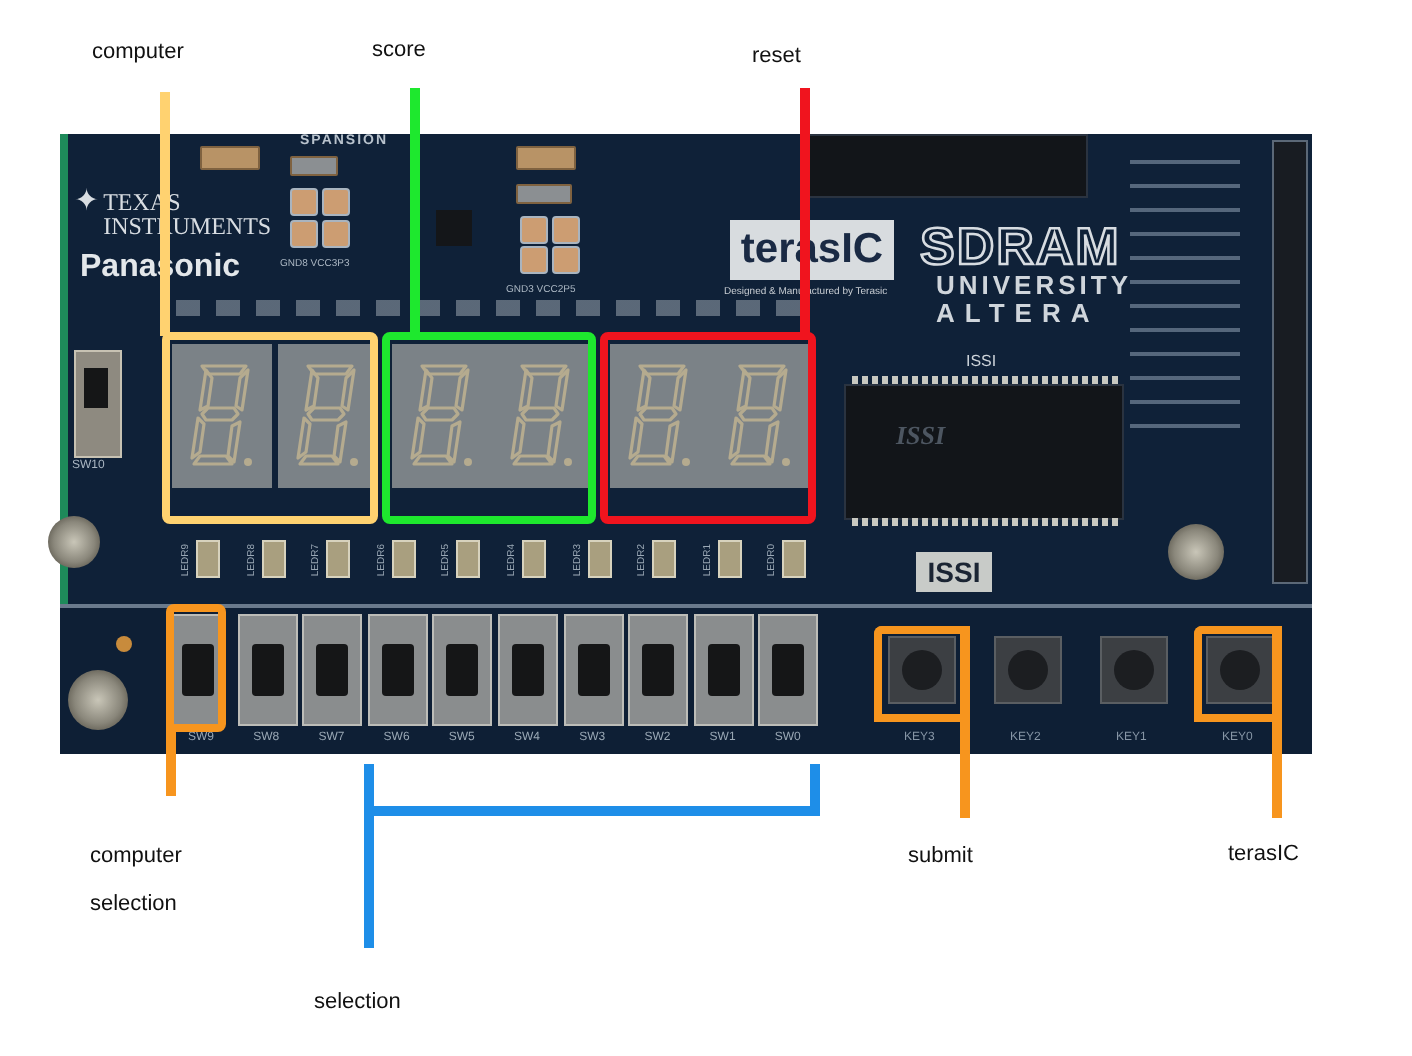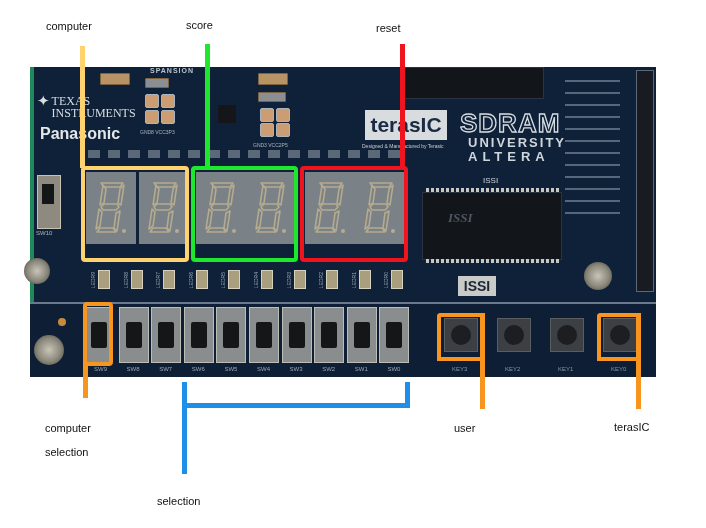--- a/index.html
+++ b/index.html
@@ -295,14 +295,14 @@
 
 <div class="abs" style="left:182px;top:382px;width:5px;height:92px;background:#1e8ee8;"></div>
 <div class="abs" style="left:182px;top:403px;width:228px;height:5px;background:#1e8ee8;"></div>
 <div class="abs" style="left:405px;top:382px;width:5px;height:26px;background:#1e8ee8;"></div>
 
 <div class="label" style="left:45px;top:418px;">
   <div>computer</div>
   <div style="margin-top:4px;">selection</div>
 </div>
 <div class="label" style="left:157px;top:491px;">selection</div>
-<div class="label" style="left:454px;top:418px;">user</div>
+<div class="label" style="left:454px;top:418px;">submit</div>
 <div class="label" style="left:614px;top:417px;">terasIC</div>
 
 </body></html>

